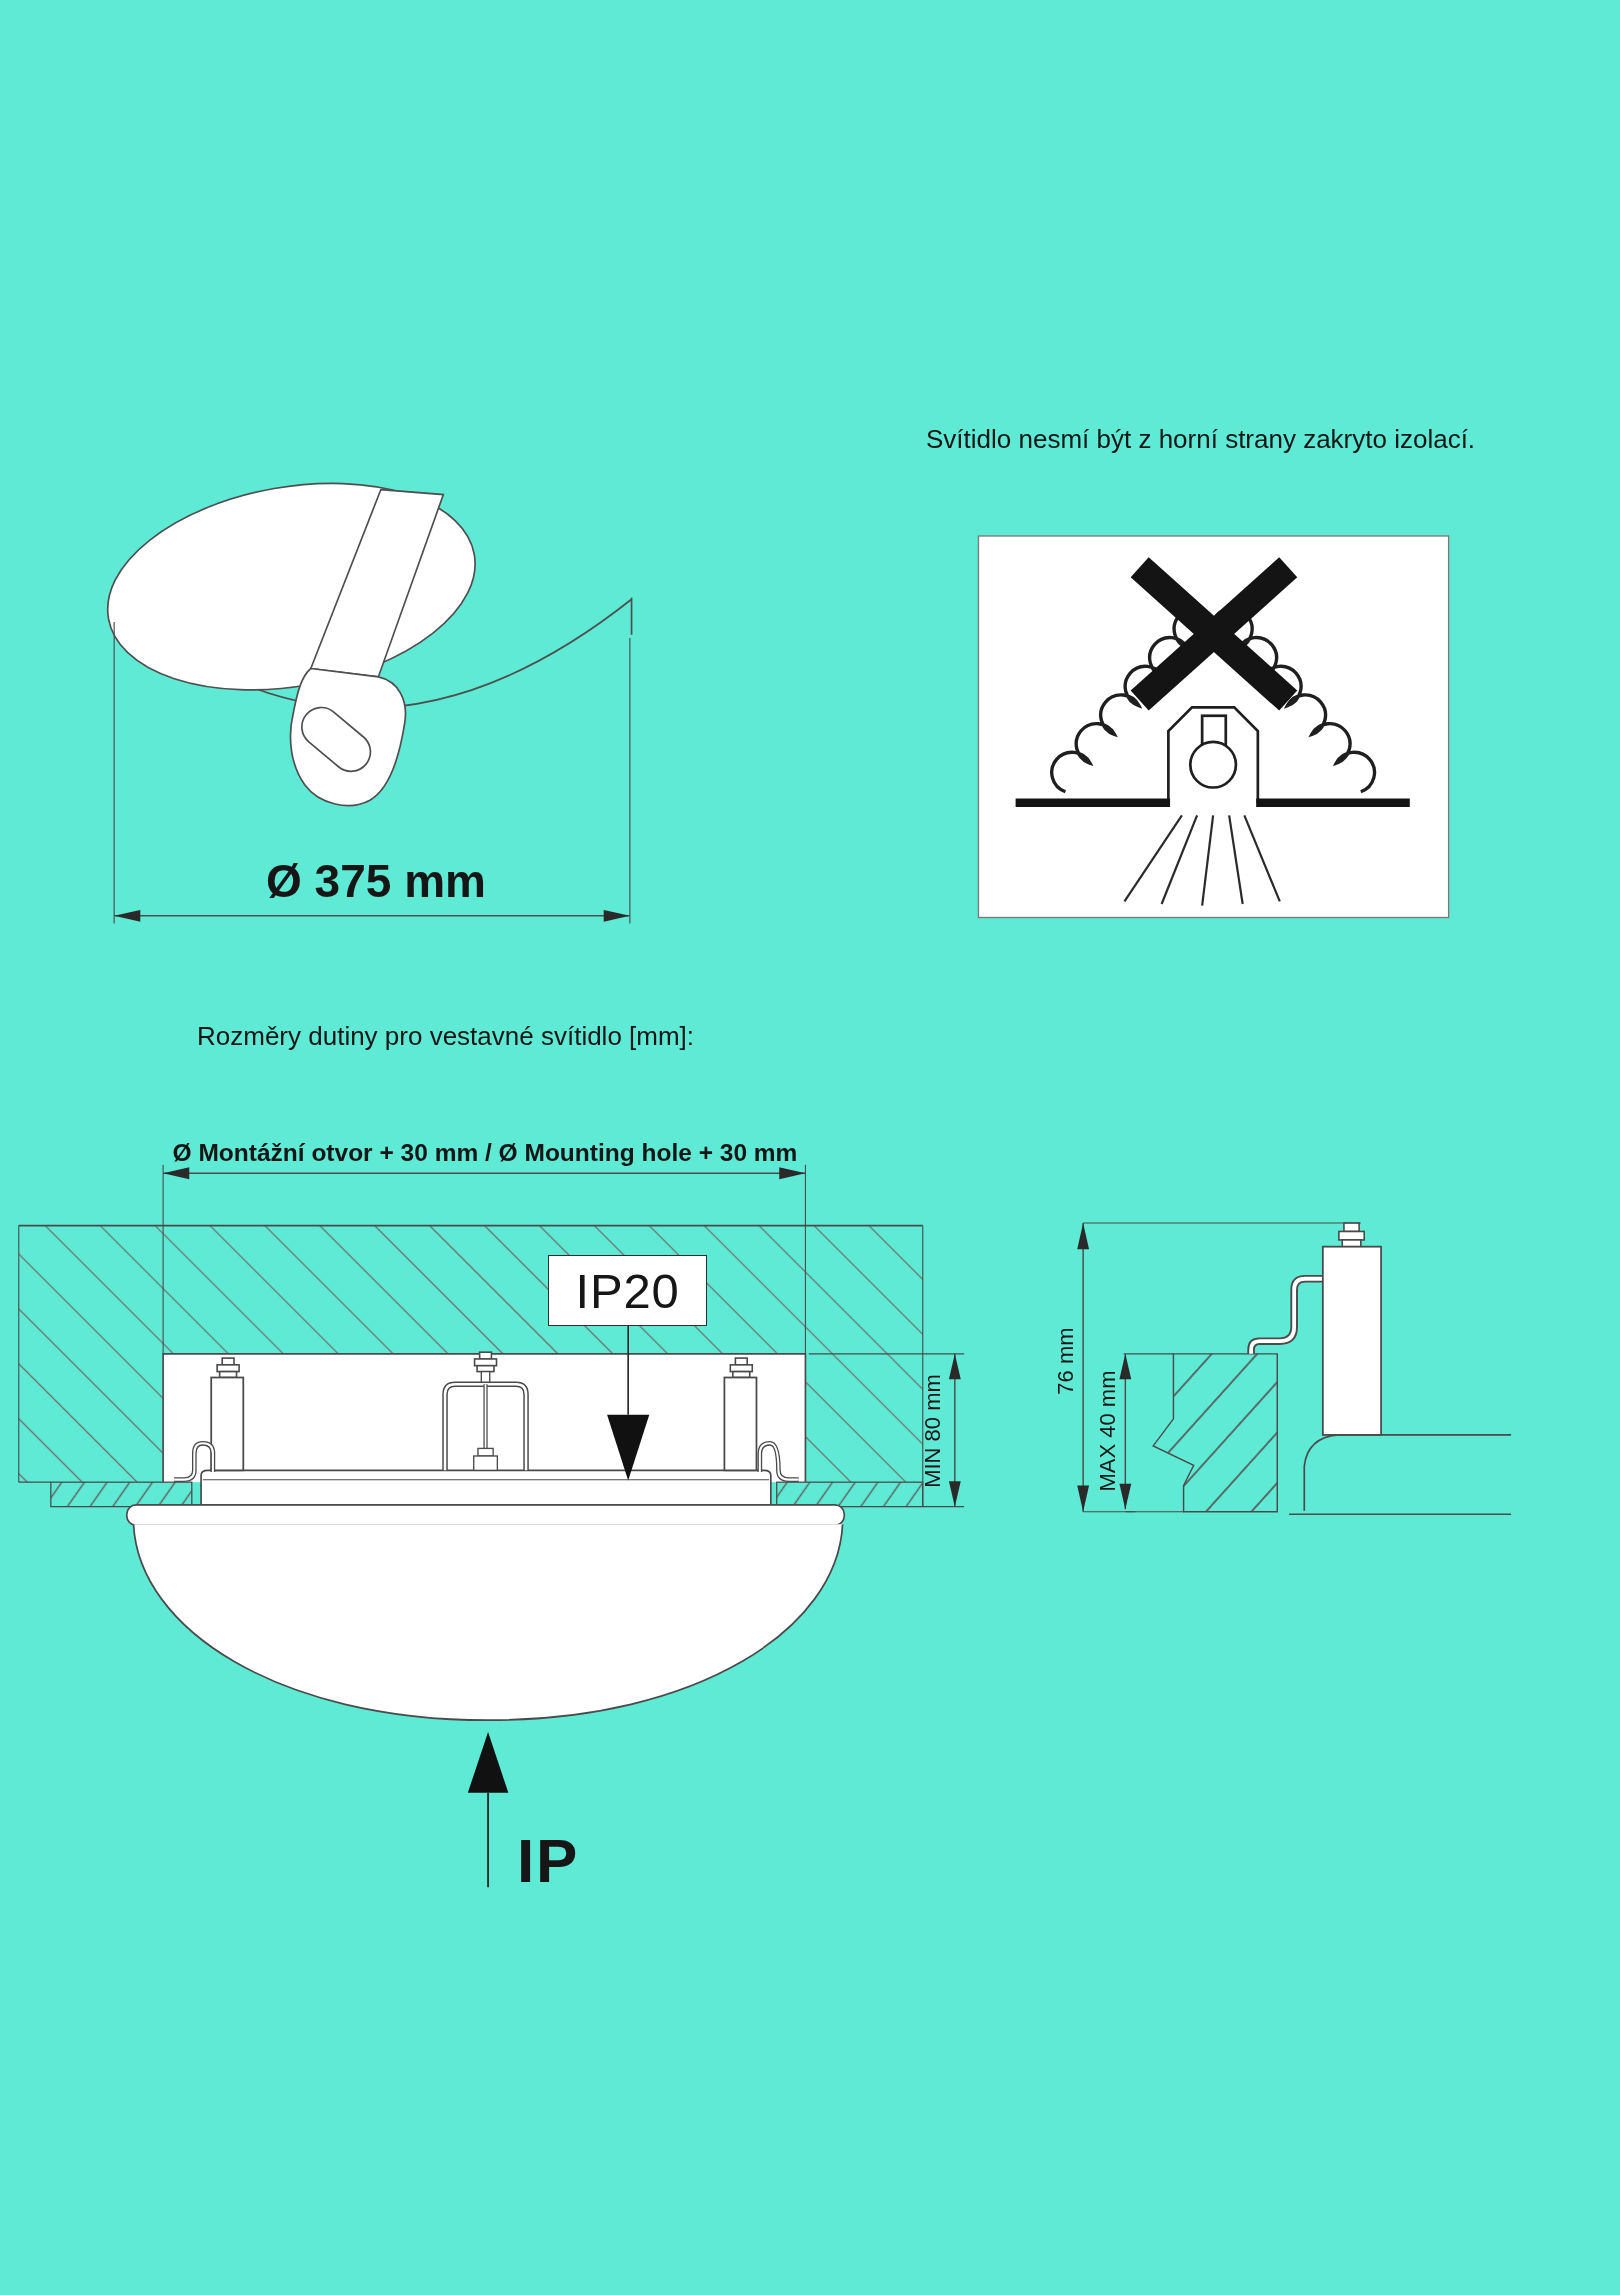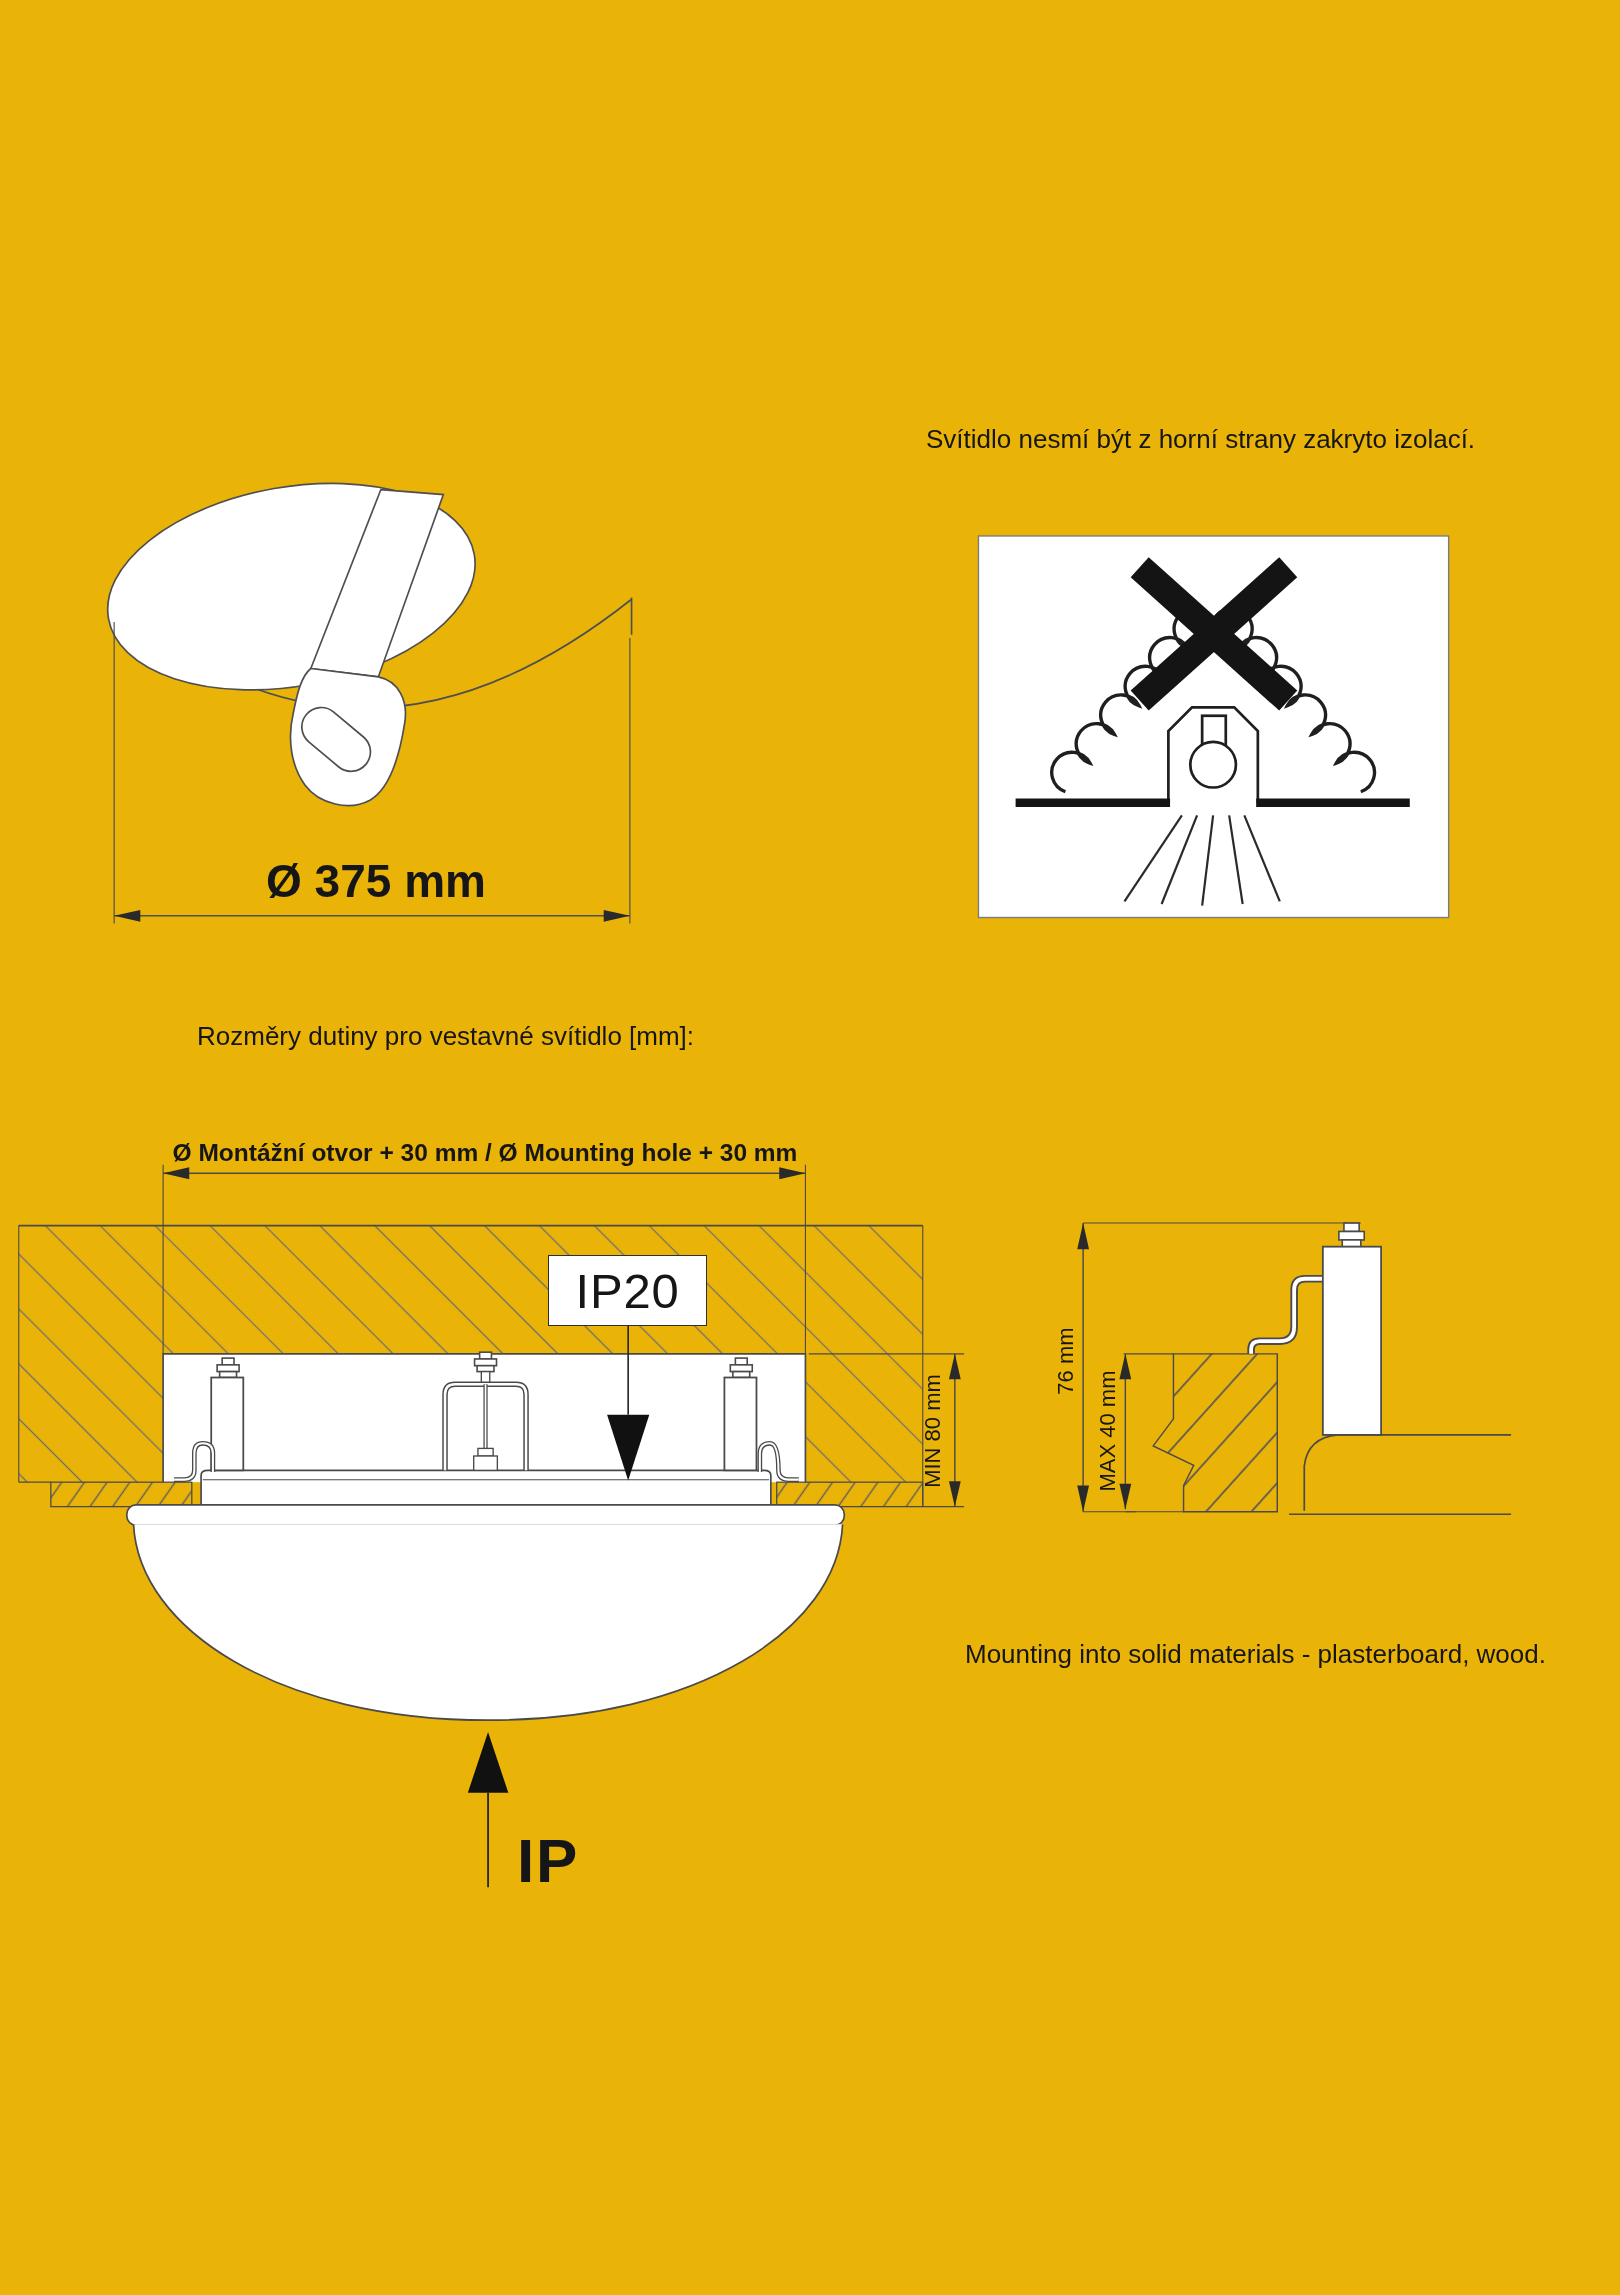--- a/index.html
+++ b/index.html
@@ -1,19 +1,19 @@
 <!DOCTYPE html>
 <html style="font-size:13.5px"><head>
 <meta charset="utf-8">
 <style>
   html,body { margin:0; padding:0; background:#e8e8e8; }
   .page {
     position: relative;
     width: 1621px; height: 2295px;
-    background: #eab308;
+    background: #5eead4;
     font-family: "Liberation Sans", sans-serif;
     color: #161616;
     overflow: hidden;
   }
   .page svg.art { position:absolute; left:0; top:0; }
   .txt { position:absolute; white-space:nowrap; line-height:1; }
   .cap { font-size:26px; }
   .dimcap { font-size:24.5px; }
   .big { font-size:46px; }
   .rot { transform: translate(-50%,-50%) rotate(-90deg); font-size:22px; }
@@ -211,18 +211,17 @@
 
   <div class="txt dimcap ctr" style="left:485px; top:1141px;">Ø Montážní otvor + 30 mm / Ø Mounting hole + 30 mm</div>
 
   <div class="badge">IP20</div>
 
   <div class="txt rot" style="left:933px; top:1431px;">MIN 80 mm</div>
 
   <div class="txt rot" style="left:1066px; top:1361px;">76 mm</div>
   <div class="txt rot" style="left:1108px; top:1431px;">MAX 40 mm</div>
 
-  <div class="txt cap" style="left:965px; top:1641px;">Mounting into solid materials - plasterboard, wood.</div>
 
   <div class="txt iplabel" style="left:517px; top:1830px;">IP</div>
 
 </div>
 
 
 </body></html>

